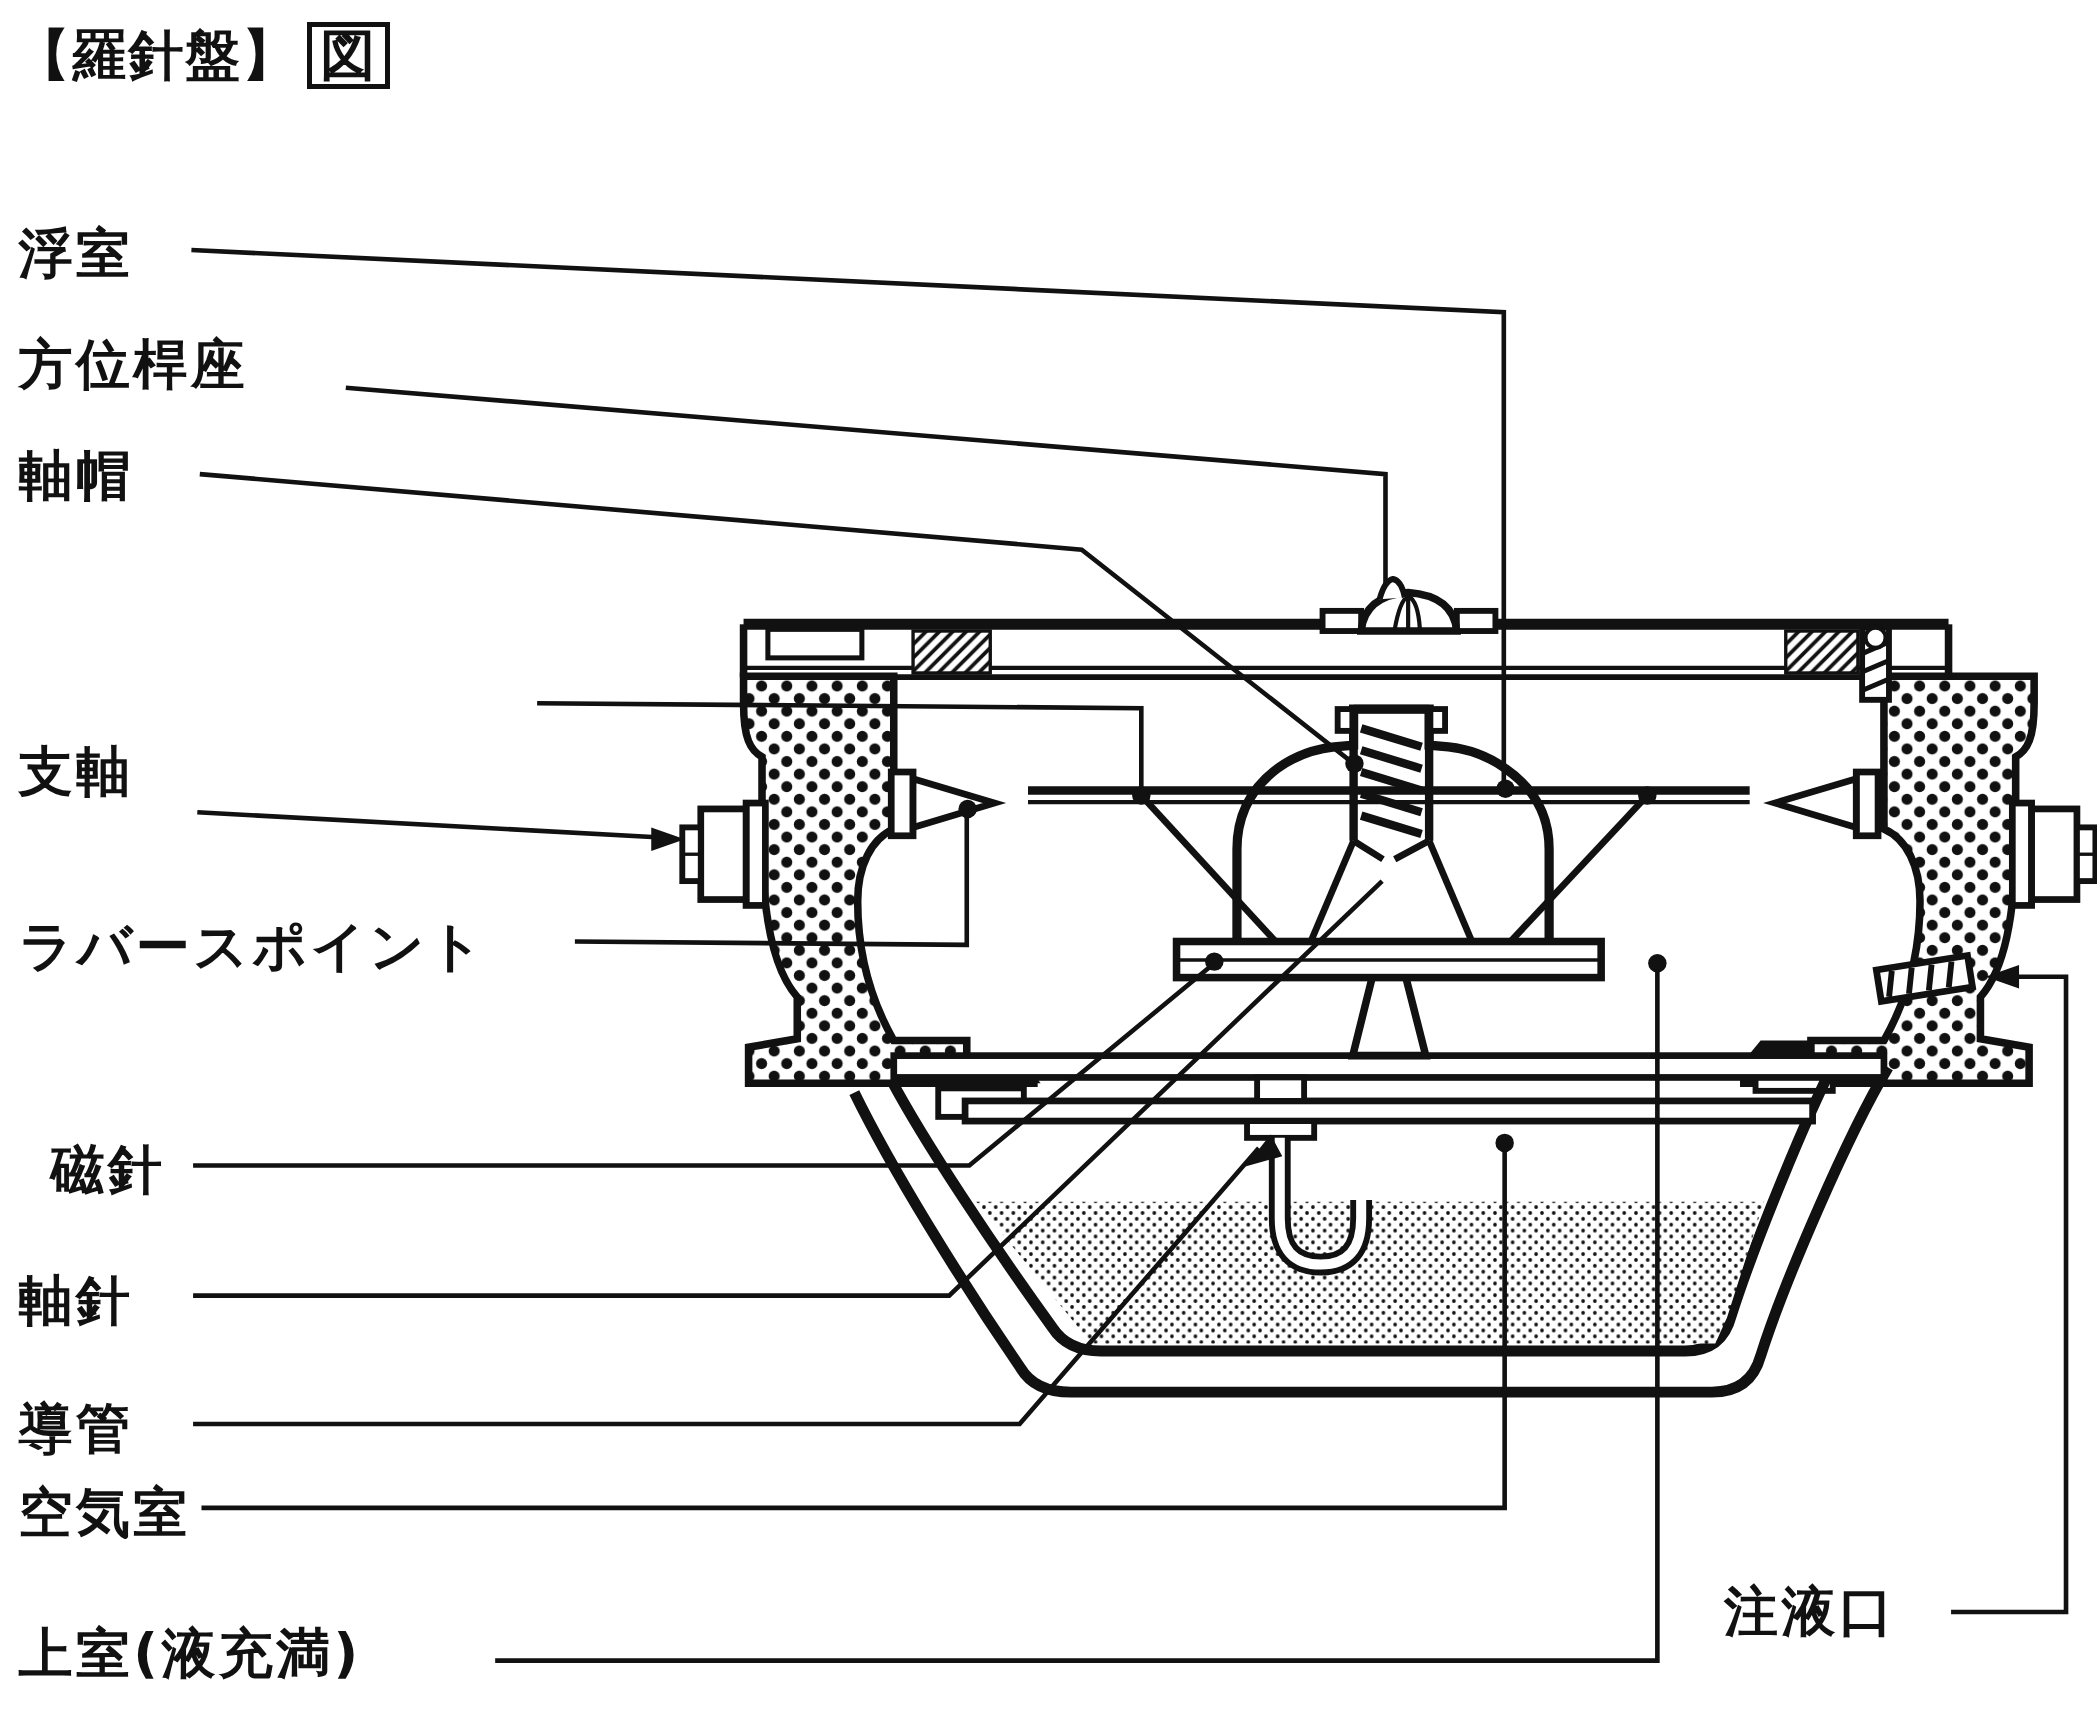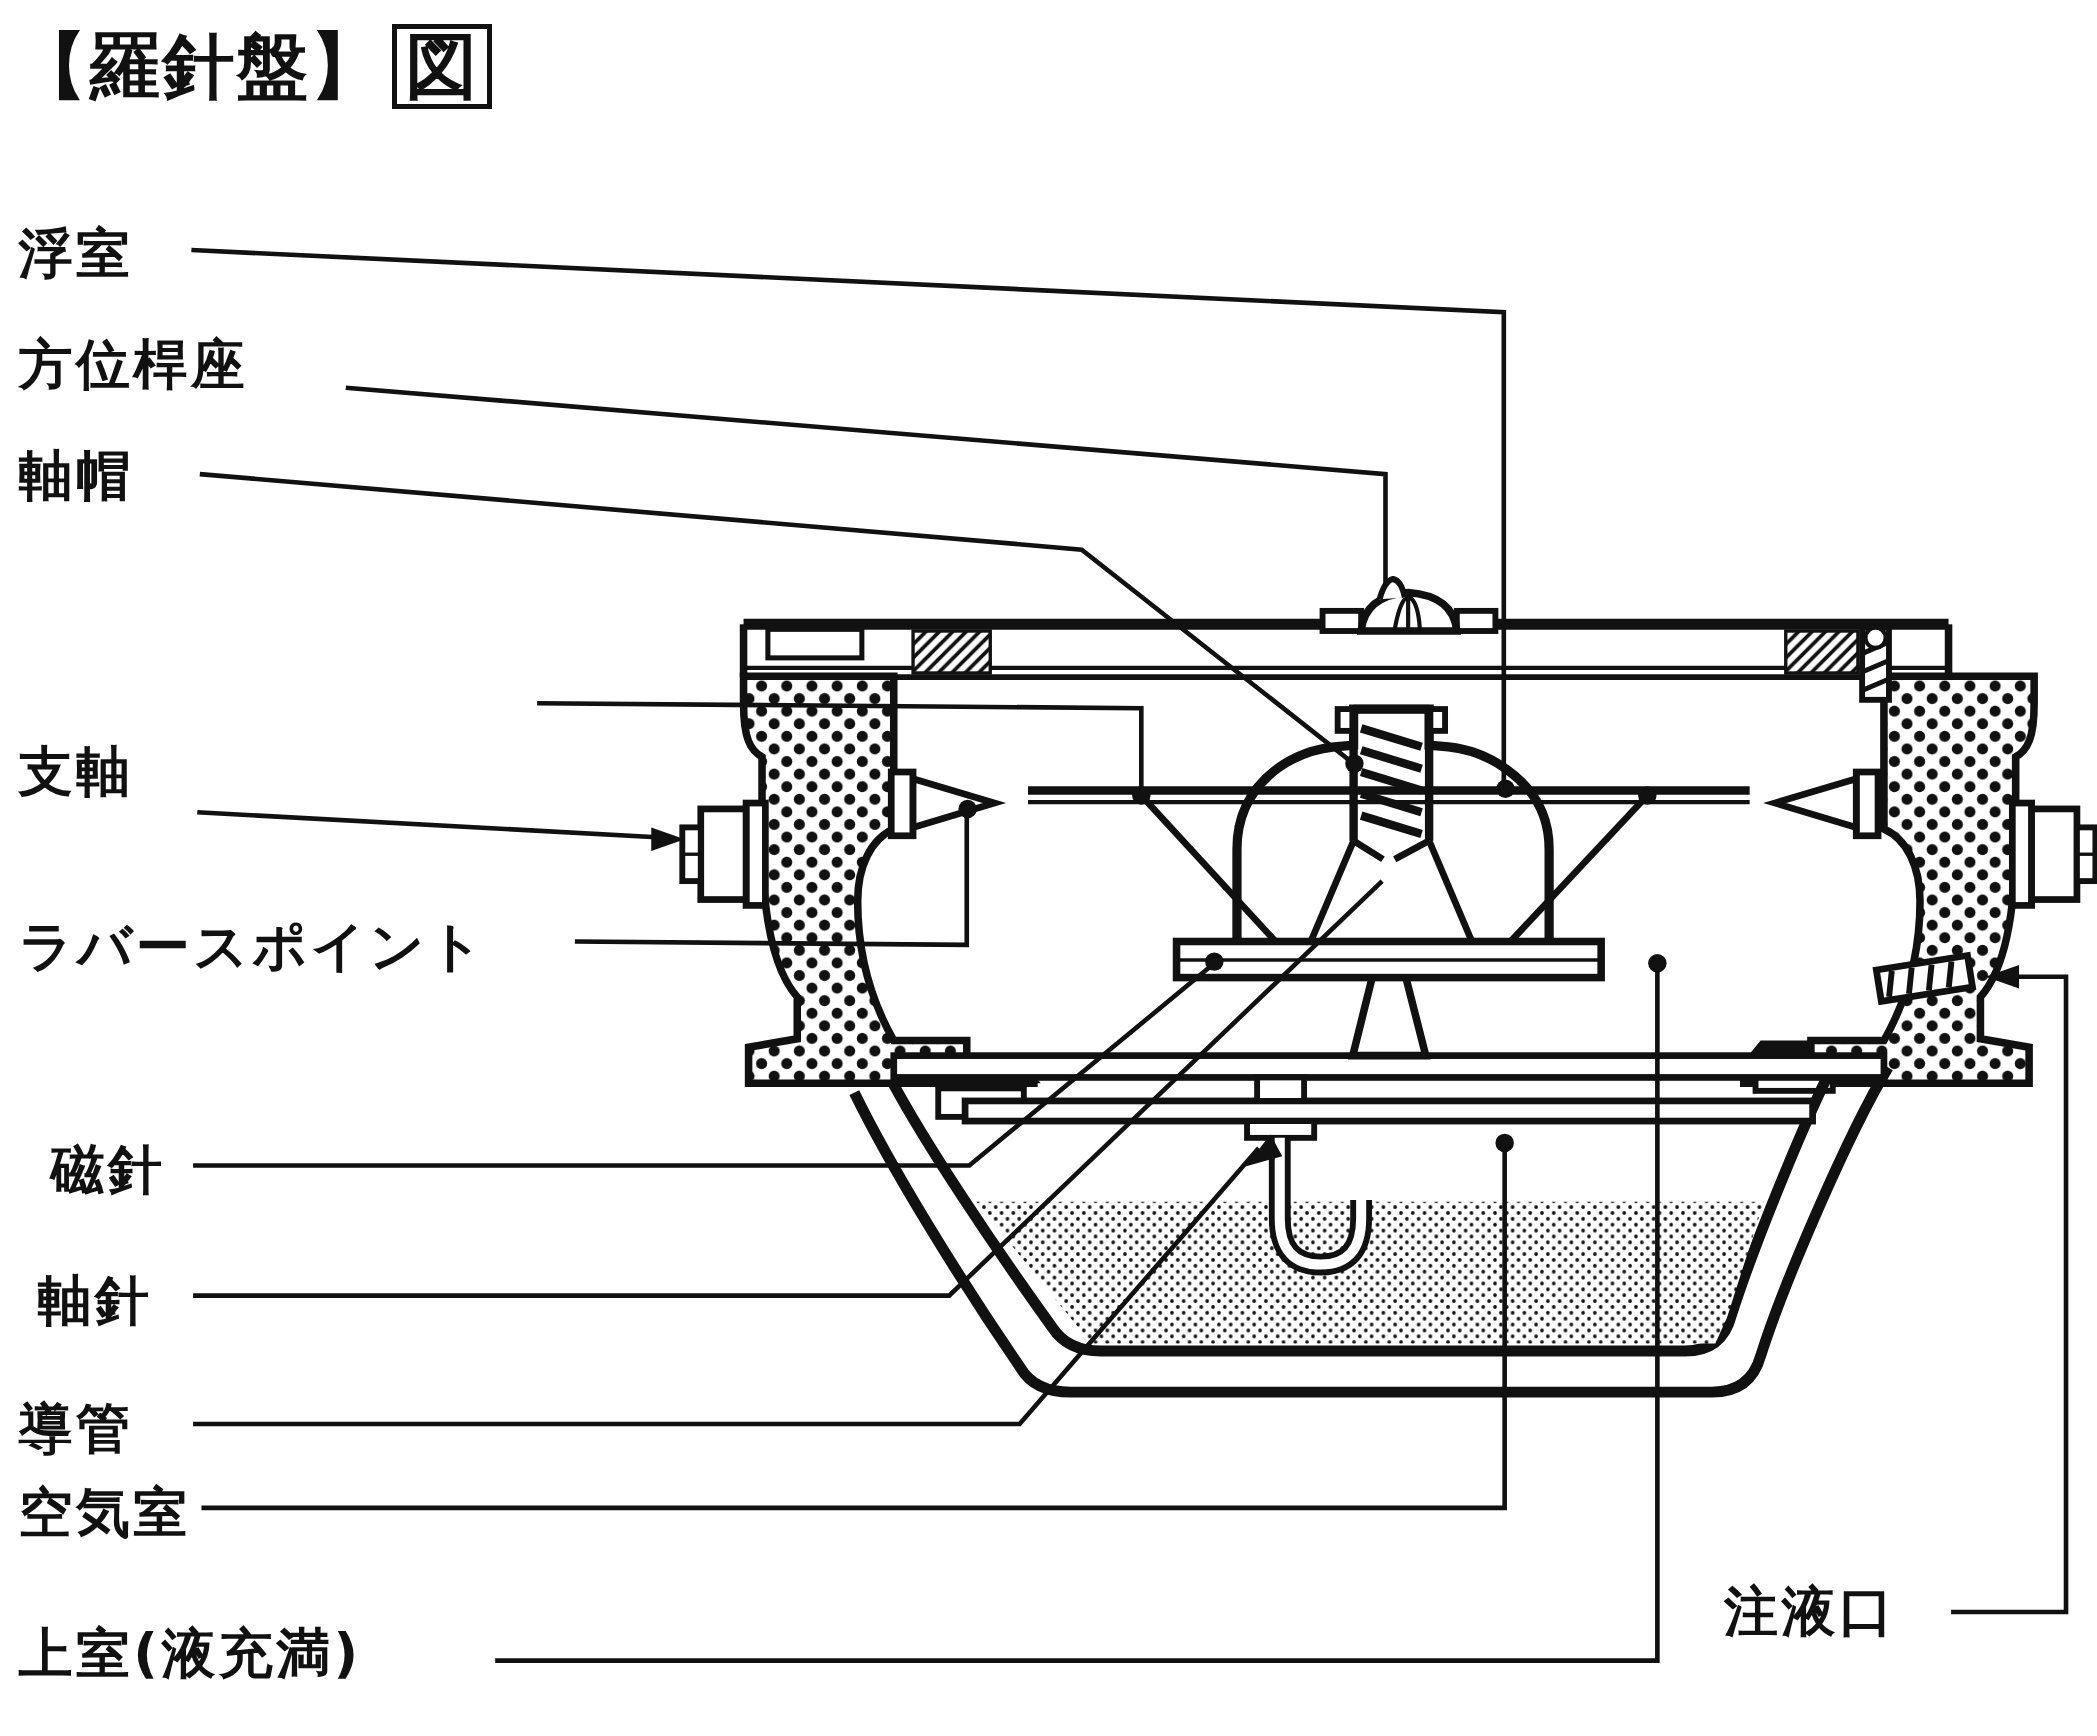--- a/index.html
+++ b/index.html
@@ -1,19 +1,19 @@
 <!DOCTYPE html>
 <html style="font-size:13.4px"><head>
 <meta charset="utf-8">
 <style>
   html,body{margin:0;padding:0;background:#fff;}
   #page{position:relative;width:2098px;height:1737px;background:#fff;overflow:hidden;
         font-family:"DejaVu Sans","Liberation Sans",sans-serif;color:#111;}
   #title{position:absolute;left:15px;top:18.5px;display:flex;align-items:center;
-         font-size:72px;font-weight:bold;letter-spacing:1.7px;white-space:nowrap;}
+         font-size:55px;font-weight:bold;letter-spacing:1.7px;white-space:nowrap;}
   #title .zu{display:inline-block;border:5.9px solid #111;padding:0 8.4px;margin:0 5px 0 8.4px;line-height:1.05;}
   .lbl{position:absolute;font-size:54px;font-weight:600;letter-spacing:3.4px;white-space:nowrap;}
   svg{position:absolute;left:0;top:0;}
   .ink{stroke:#111;fill:none;}
 </style>
 </head>
 <body>
 <div id="page">
 
 <svg width="2098" height="1737" viewBox="0 0 2500 2070">
@@ -202,20 +202,20 @@
   <span>【羅針盤】</span>
       <span class="zu">図</span>
 </div>
 
 <div class="lbl" style="left:18.5px;top:218px;">浮室</div>
 <div class="lbl" style="left:18.5px;top:329px;">方位桿座</div>
 <div class="lbl" style="left:18.5px;top:440px;">軸帽</div>
 <div class="lbl" style="left:18.5px;top:736px;">支軸</div>
 <div class="lbl" style="left:18.5px;top:911px;">ラバースポイント</div>
 <div class="lbl" style="left:18.5px;top:1134px;margin-left:32px;">磁針</div>
-<div class="lbl" style="left:18.5px;top:1265px;margin-left:19px;">軸針</div>
+<div class="lbl" style="left:18.5px;top:1265px;">軸針</div>
 <div class="lbl" style="left:18.5px;top:1393px;">導管</div>
 <div class="lbl" style="left:18.5px;top:1477px;">空気室</div>
 <div class="lbl" style="left:18.5px;top:1618px;">上室(液充満)</div>
 <div class="lbl" style="left:1724px;top:1576px;">注液口</div>
 
 </div>
 
 
 </body></html>

